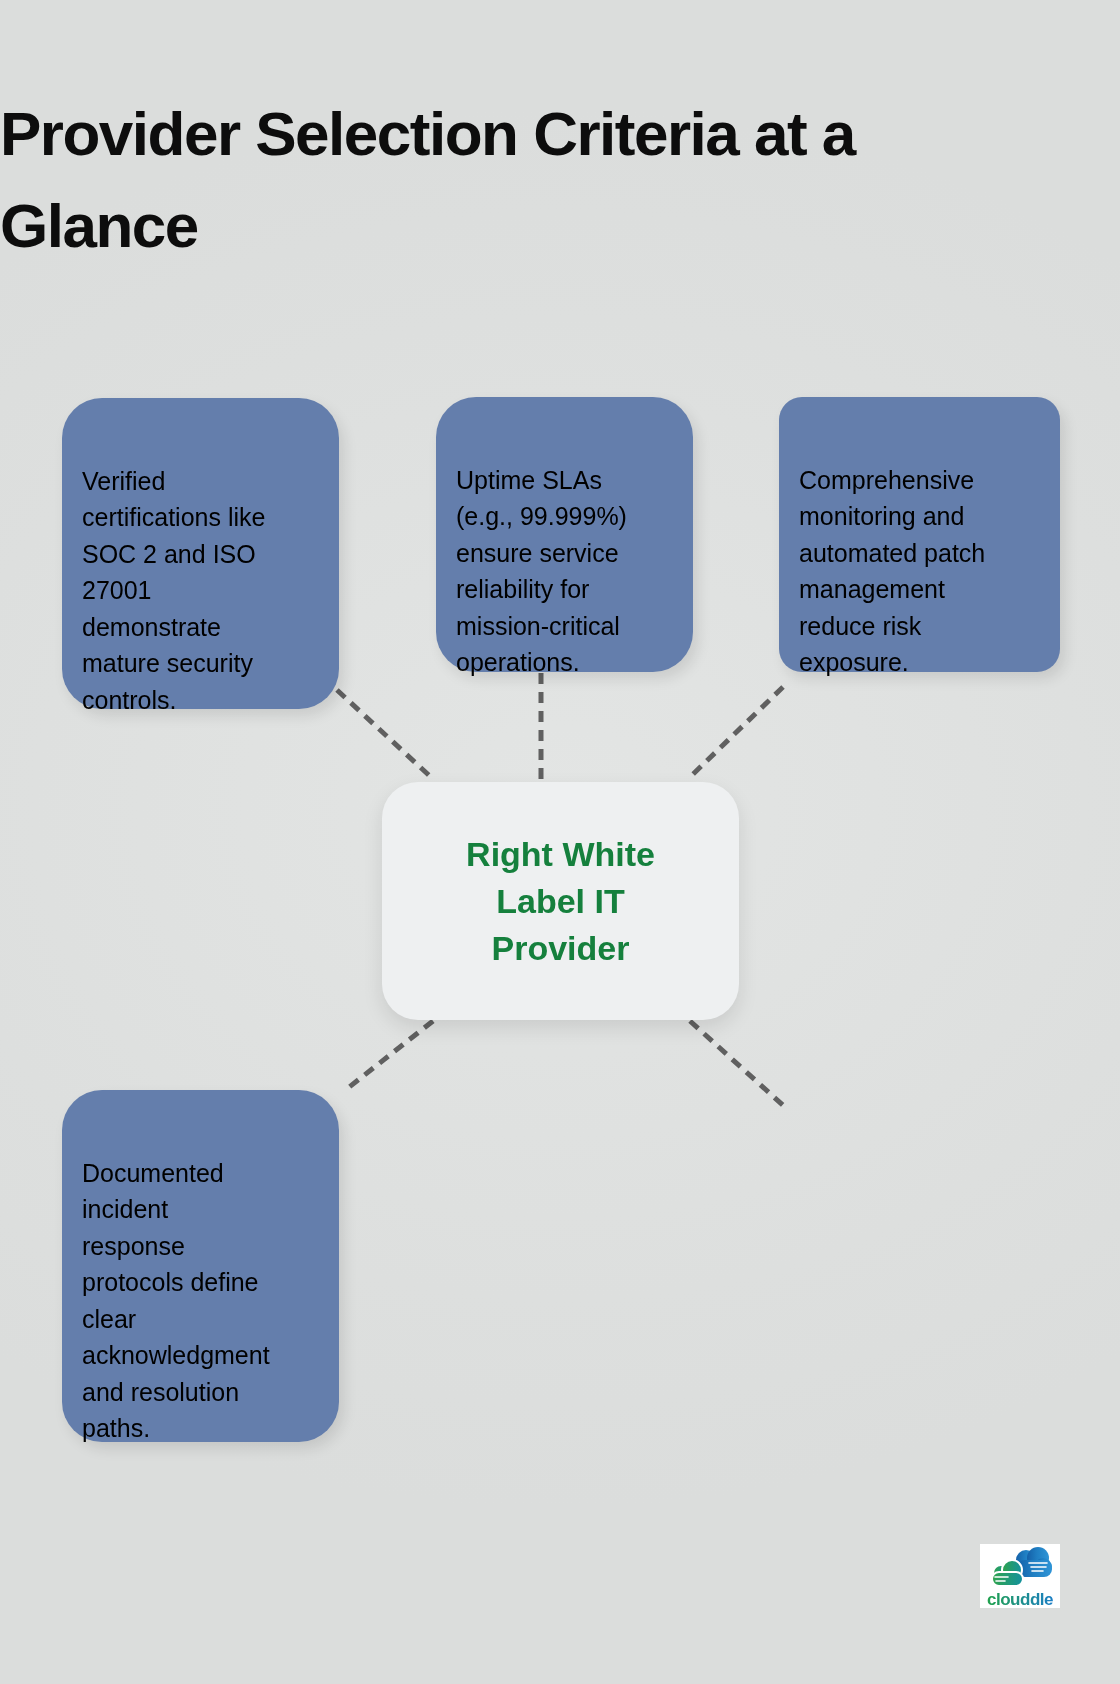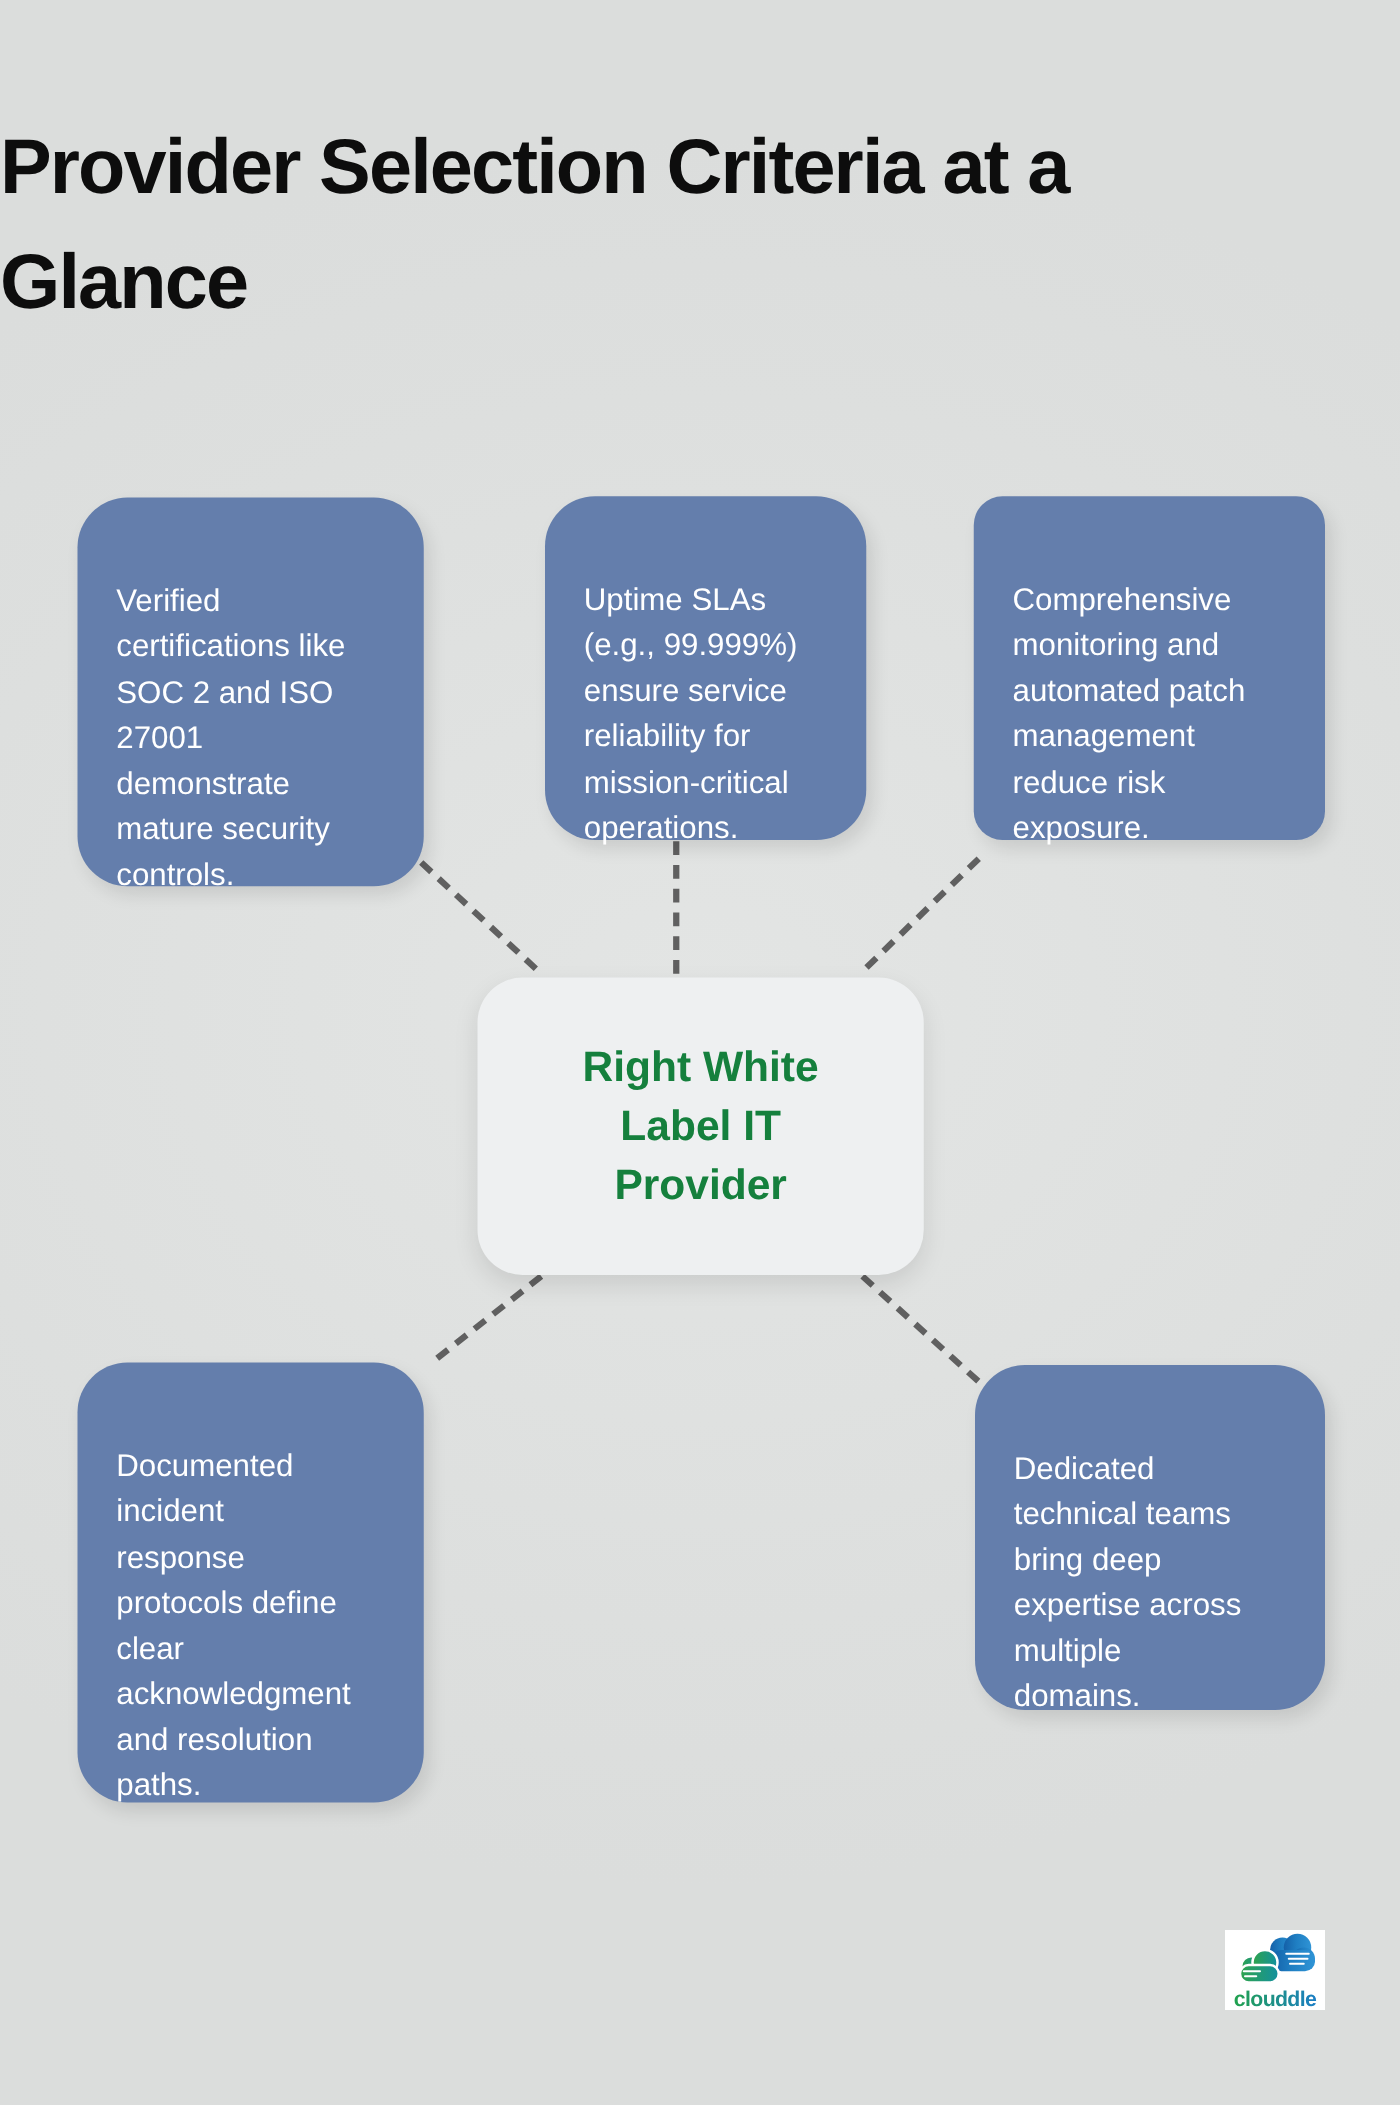--- a/index.html
+++ b/index.html
@@ -21,24 +21,24 @@
     color:#0d0d0d;
     white-space:pre-line;
   }
   .connectors{
     position:absolute;left:0;top:0;width:1120px;height:1684px;
   }
   .card{
     position:absolute;
     background:#647eac;
     border-radius:40px;
-    color:#ffffff;
+    color:#000000;
     font-size:25px;
     line-height:36.5px;
-    padding:28px 24px 20px 31px;
+    padding:28px 24px 20px 20px;
     box-sizing:border-box;
     white-space:pre-line;
     box-shadow:5px 7px 14px rgba(0,0,0,0.10);
   }
   .card.c1{left:62px; top:398px; width:277px; height:311px;}
   .card.c2{left:436px;top:397px; width:257px; height:275px;}
   .card.c3{left:779px;top:397px; width:281px; height:275px;border-radius:23px;}
   .card.c4{left:62px; top:1090px;width:277px; height:352px;}
   .card.c5{left:780px;top:1092px;width:280px; height:276px;}
   .center-node{
@@ -106,28 +106,20 @@
   <div class="card c4">
     <span>Documented
 incident
 response
 protocols define
 clear
 acknowledgment
 and resolution
 paths.</span>
   </div>
-  <div class="card c5">
-    <span>Dedicated
-technical teams
-bring deep
-expertise across
-multiple
-domains.</span>
-  </div>
 
   <div class="center-node">
     <span>Right White
 Label IT
 Provider</span>
   </div>
 
   <div class="logo-badge">
     <svg width="80" height="81" viewBox="0 0 80 81" xmlns="http://www.w3.org/2000/svg">
       <defs>

